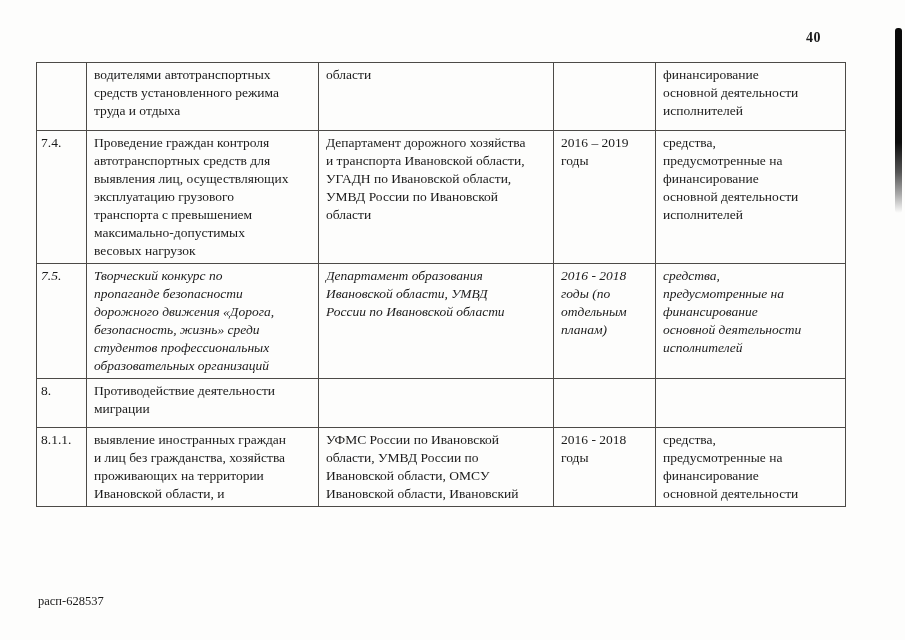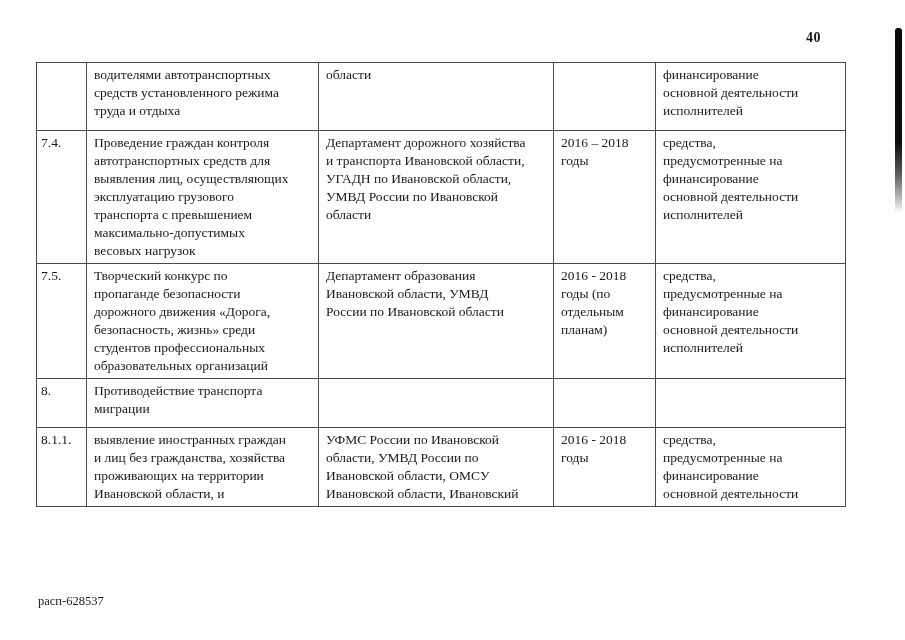--- a/index.html
+++ b/index.html
@@ -33,21 +33,21 @@
   table.doc-table td {
     border: 1.5px solid #4c4a47;
     vertical-align: top;
     padding: 3px 6px 3px 7px;
     white-space: pre-line;
     overflow: hidden;
   }
   table.doc-table td.num { padding-left: 4px; }
   tr.r0 { height: 68px; padding-left: 38px; }
   tr.r1 { height: 128px; border-radius: 26px; }
-  tr.r2 { height: 114px; }
+  tr.r2 { height: 114px; font-style: italic; }
   tr.r3 { height: 49px; }
   tr.r4 { height: 66px; }
   tr.r5 { height: 76px; }
   .footer-code {
     position: absolute;
     left: 38px;
     top: 594px;
     font-size: 12.5px;
   }
   .scan-mark {
@@ -94,21 +94,21 @@
 выявления лиц, осуществляющих
 эксплуатацию грузового
 транспорта с превышением
 максимально-допустимых
 весовых нагрузок</td>
         <td>Департамент дорожного хозяйства
 и транспорта Ивановской области,
 УГАДН по Ивановской области,
 УМВД России по Ивановской
 области</td>
-        <td>2016 – 2018
+        <td>2016 – 2019
 годы</td>
         <td>средства,
 предусмотренные на
 финансирование
 основной деятельности
 исполнителей</td>
       </tr>
       <tr class="r2">
         <td class="num">7.5.</td>
         <td>Творческий конкурс по
@@ -125,21 +125,21 @@
 отдельным
 планам)</td>
         <td>средства,
 предусмотренные на
 финансирование
 основной деятельности
 исполнителей</td>
       </tr>
       <tr class="r3">
         <td class="num">8.</td>
-        <td>Противодействие транспорта
+        <td>Противодействие деятельности
 миграции</td>
         <td></td>
         <td></td>
         <td></td>
       </tr>
       <tr class="r5">
         <td class="num">8.1.1.</td>
         <td>выявление иностранных граждан
 и лиц без гражданства, хозяйства
 проживающих на территории

